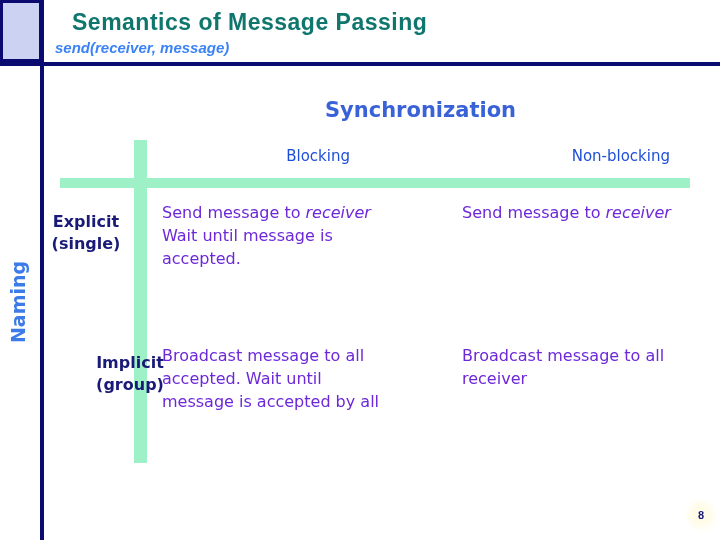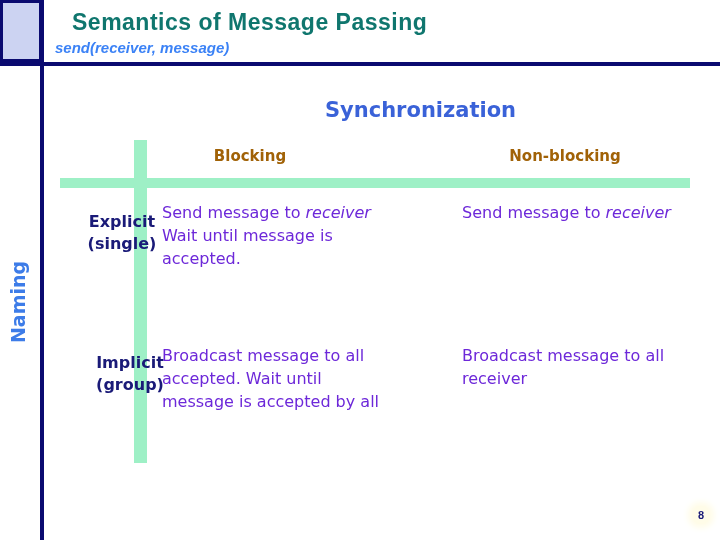--- a/index.html
+++ b/index.html
@@ -37,23 +37,23 @@
 
   .sync-title {
     left: 148px; top: 98px; width: 545px;
     text-align: center;
     font-size: 21px; font-weight: bold;
     color: #3a62d8;
   }
 
   .col-header {
     top: 147px;
-    font-size: 15px; font-weight: bold;
-    color: #a16207;
-    text-align: center;
+    font-size: 15px; font-weight: normal;
+    color: #1d4ed8;
+    text-align: right;
   }
   .col-header.blocking     { left: 150px; width: 200px; }
   .col-header.non-blocking { left: 460px; width: 210px; }
 
   .mint-hbar { left: 60px;  top: 178px; width: 630px; height: 10px; background: #9ef0c6; }
   .mint-vbar { left: 134px; top: 140px; width: 13px;  height: 323px; background: #9ef0c6; }
 
   .naming-axis {
     left: -31px; top: 290px; width: 100px; height: 24px;
     text-align: center;
@@ -63,21 +63,21 @@
     white-space: nowrap;
   }
 
   .row-header {
     left: 40px; width: 92px;
     text-align: center;
     font-size: 16px; font-weight: bold;
     color: #1a1a78;
     line-height: 22px;
   }
-  .row-header.explicit { top: 211px; padding-left: 36px; }
+  .row-header.explicit { top: 211px; }
   .row-header.implicit { top: 352px; padding-left: 44px; }
 
   .cell {
     font-size: 16px;
     color: #6d28d9;
     line-height: 23px;
   }
   .cell em { font-style: italic; }
   .cell.r0c0 { left: 162px; top: 201px; width: 300px; }
   .cell.r0c1 { left: 462px; top: 201px; width: 245px; }

